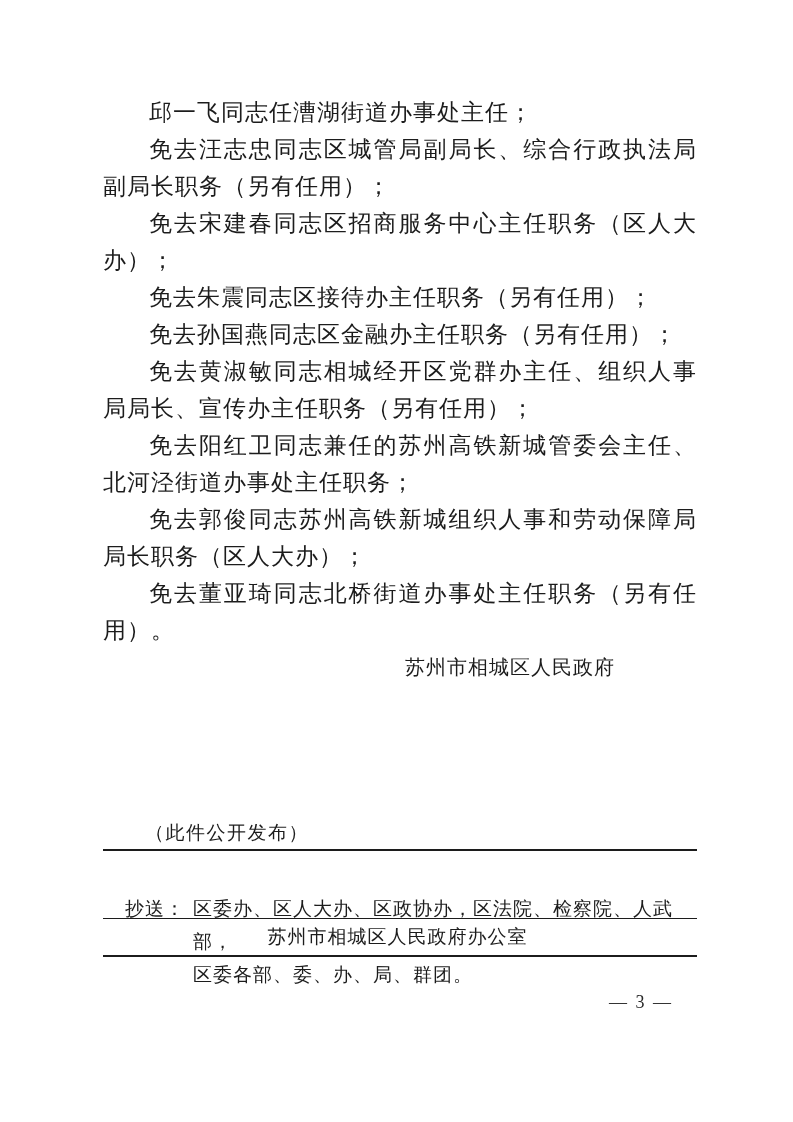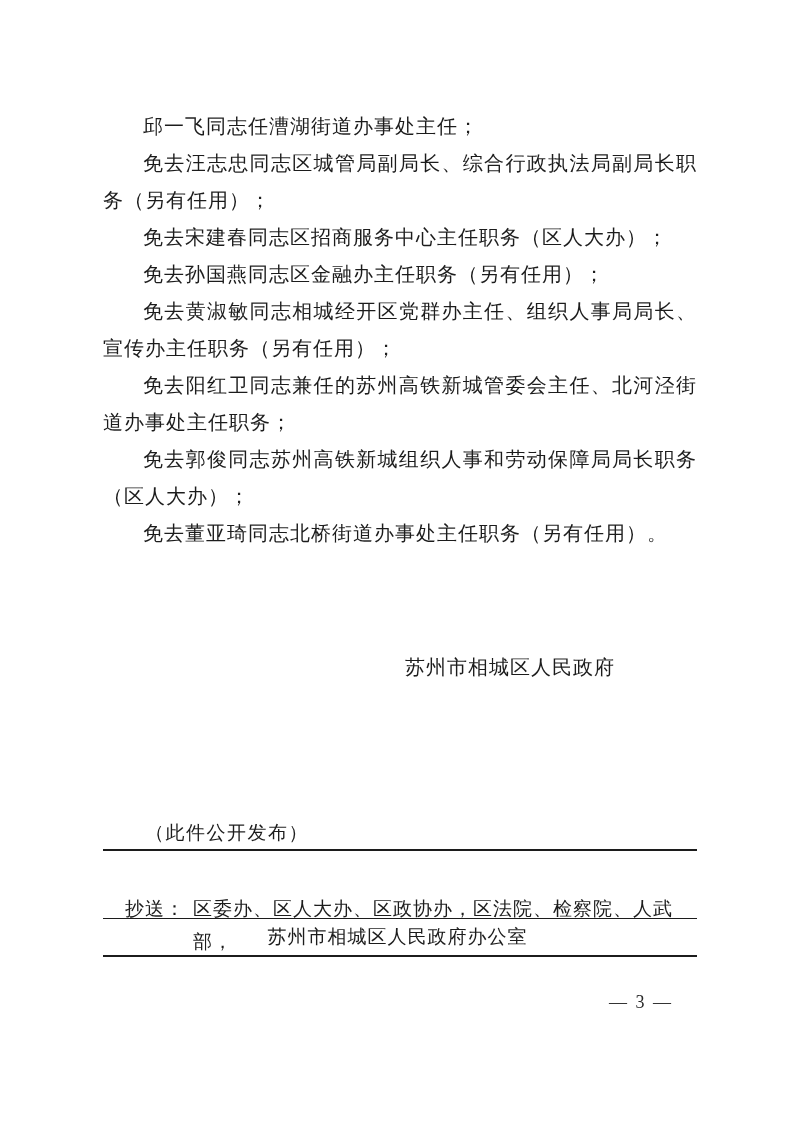--- a/index.html
+++ b/index.html
@@ -10,23 +10,23 @@
     height: 1122px;
     margin: 0 auto;
     background: #ffffff;
     overflow: hidden;
     font-family: "Liberation Serif", "DejaVu Serif", serif;
     color: #1c1c1c;
   }
   .body-text {
     position: absolute;
     left: 103px;
-    top: 108px;
+    top: 94px;
     width: 594px;
-    font-size: 20px;
+    font-size: 23px;
     line-height: 37px;
     letter-spacing: 1px;
     text-align: justify;
     font-family: Liberation Serif, serif;
   }
   .body-text p { text-indent: 2em; }
   .signature {
     position: absolute;
     left: 405px;
     top: 648px;
@@ -88,39 +88,41 @@
 </style>
 </head>
 <body>
 
 <div class="page">
 
   <div class="body-text">
     <p>邱一飞同志任漕湖街道办事处主任；</p>
     <p>免去汪志忠同志区城管局副局长、综合行政执法局副局长职务（另有任用）；</p>
     <p>免去宋建春同志区招商服务中心主任职务（区人大办）；</p>
+    <p>免去朱震同志区接待办主任职务（另有任用）；</p>
     <p>免去孙国燕同志区金融办主任职务（另有任用）；</p>
     <p>免去黄淑敏同志相城经开区党群办主任、组织人事局局长、宣传办主任职务（另有任用）；</p>
     <p>免去阳红卫同志兼任的苏州高铁新城管委会主任、北河泾街道办事处主任职务；</p>
     <p>免去郭俊同志苏州高铁新城组织人事和劳动保障局局长职务（区人大办）；</p>
     <p>免去董亚琦同志北桥街道办事处主任职务（另有任用）。</p>
   </div>
 
   <div class="signature">
     <div>苏州市相城区人民政府</div>
   </div>
 
   <div class="release-note">（此件公开发布）</div>
 
   <div class="rule rule-top"></div>
 
   <div class="cc-block">
     <div class="cc-label">抄送：</div>
     <div class="cc-content">
       <div>区委办、区人大办、区政协办，区法院、检察院、人武部，</div>
+      <div>区委各部、委、办、局、群团。</div>
     </div>
   </div>
 
   <div class="rule rule-middle"></div>
 
   <div class="issuer-row">
     <span>苏州市相城区人民政府办公室</span>
   </div>
 
   <div class="rule rule-bottom"></div>

